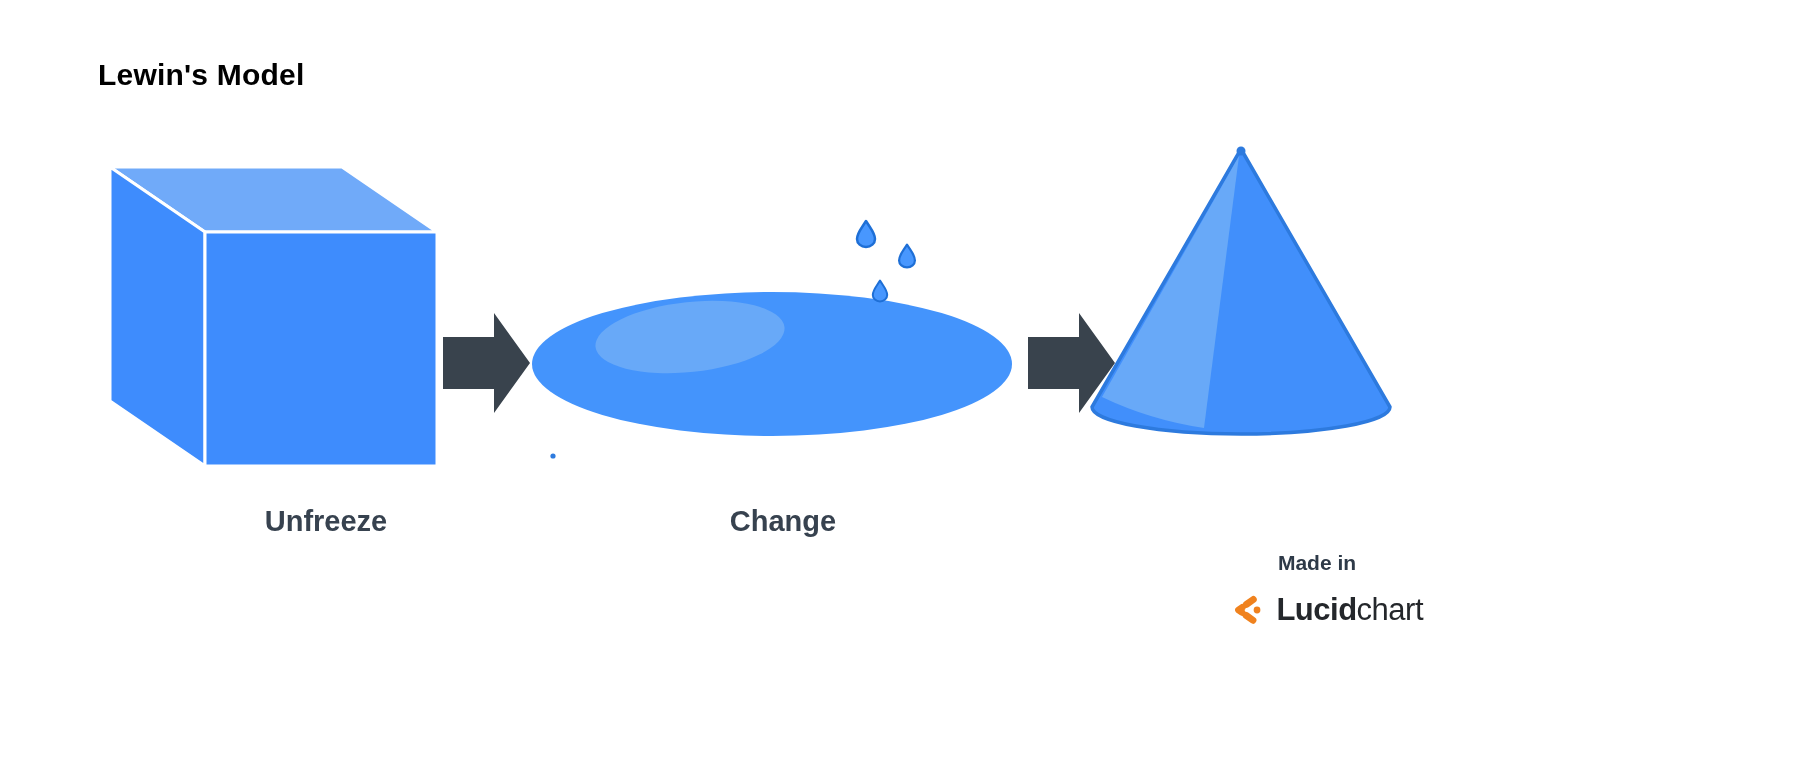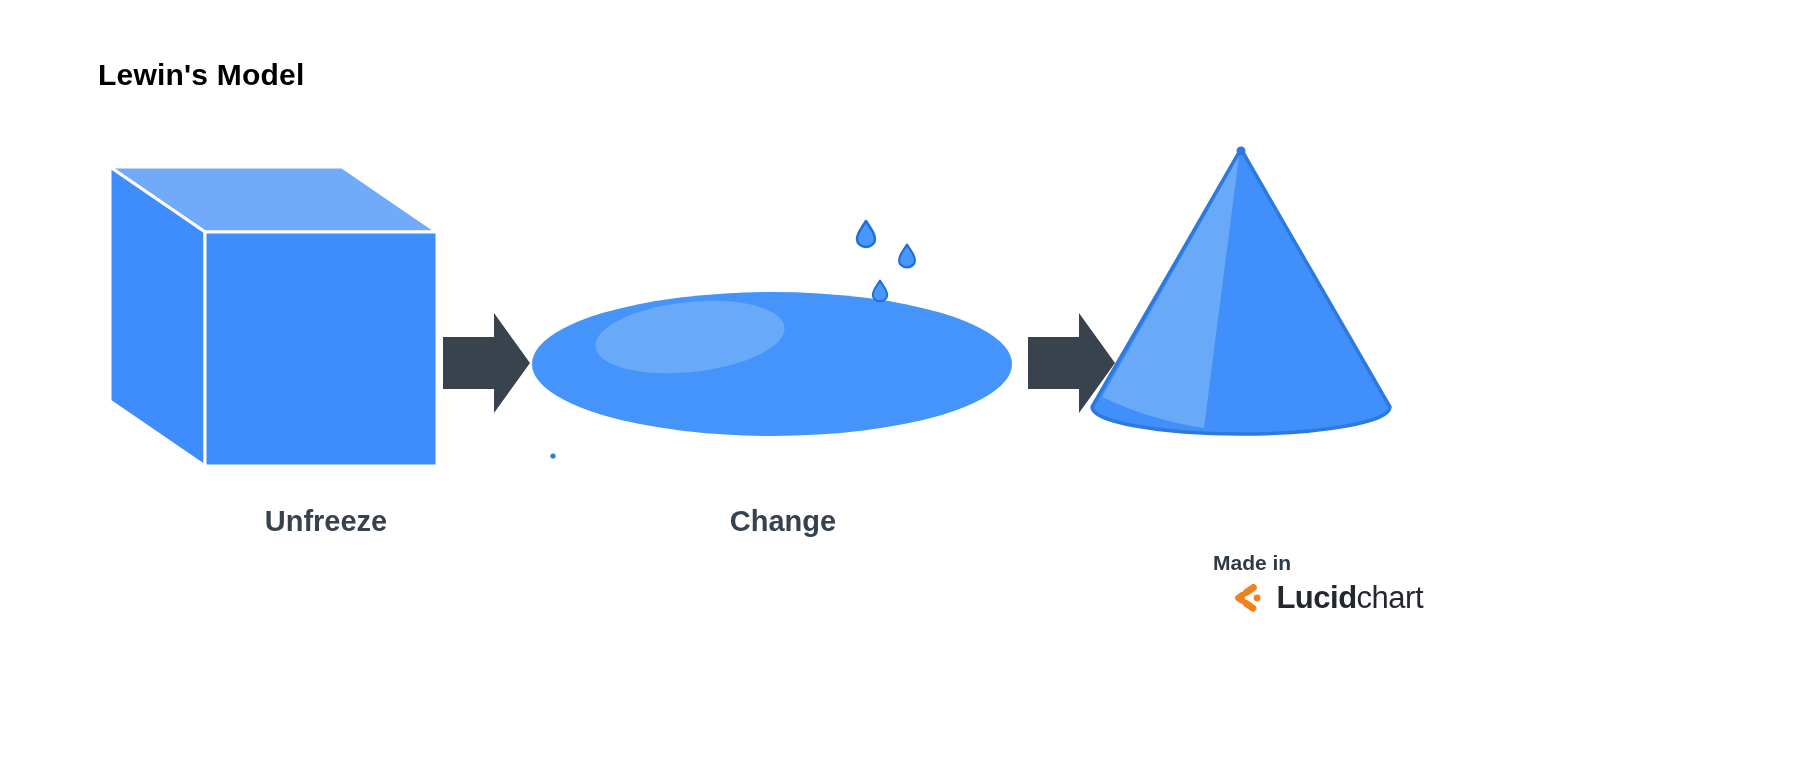--- a/index.html
+++ b/index.html
@@ -14,22 +14,22 @@
     font-size:30px; font-weight:bold; color:#000000; letter-spacing:.2px;
   }
   .stage-label {
     position:absolute; top:505px; width:240px; text-align:center;
     font-size:29px; font-weight:bold; color:#37424F;
   }
   .label-unfreeze { left:206px; }
   .label-change  { left:663px; }
   .label-freeze  { left:1123px; }
   .footer { position:absolute; left:1213px; top:551px; width:210px; }
-  .made-in { text-align:left; font-size:21px; font-weight:bold; color:#2E3A48; padding-right:2px; }
-  .brand-row { display:flex; justify-content:flex-end; align-items:center; margin-top:4px; gap:10px; }
+  .made-in { text-align:center; font-size:21px; font-weight:bold; color:#2E3A48; padding-right:2px; }
+  .brand-row { display:flex; justify-content:flex-end; align-items:center; margin-top:16px; gap:10px; }
   .brand-mark { width:38px; height:38px; flex:0 0 auto; }
   .brand-text { font-size:31px; color:#24272B; letter-spacing:-0.5px; white-space:nowrap; }
   .brand-bold { font-weight:bold; }
 </style>
 </head>
 <body>
 
 <div class="canvas">
 
   <svg class="diagram-svg" viewBox="0 0 1815 765" aria-hidden="true">

